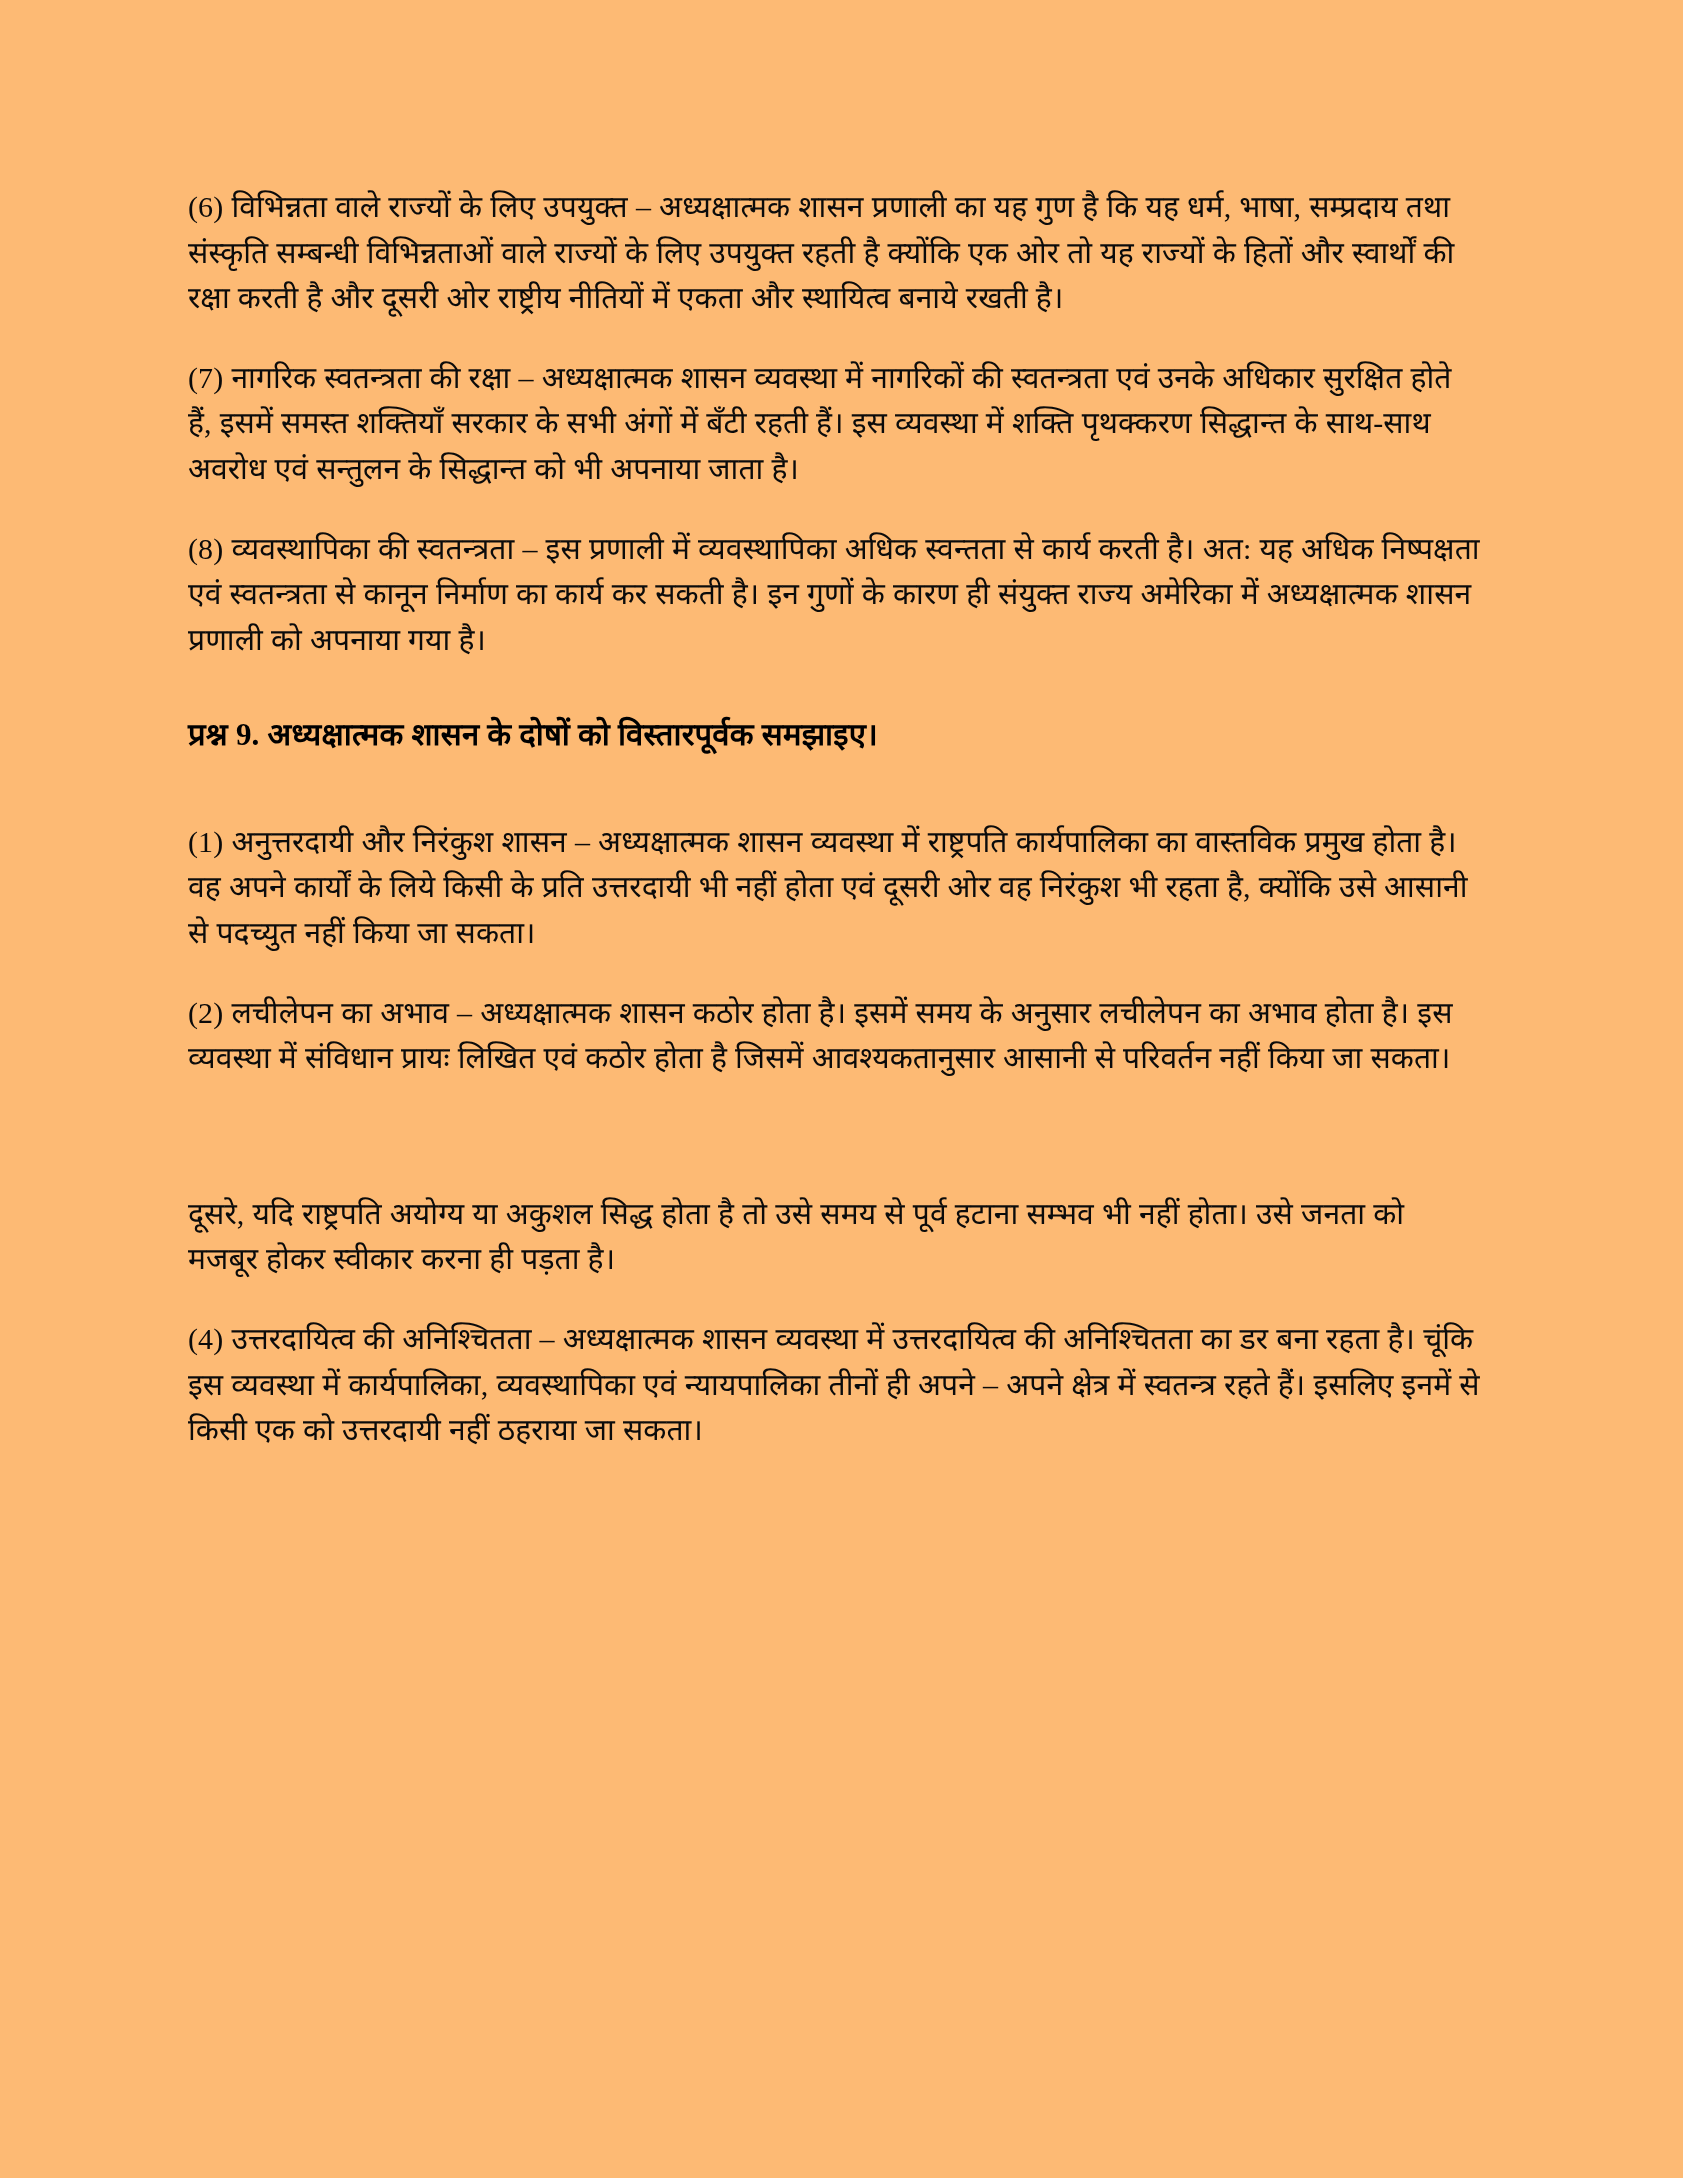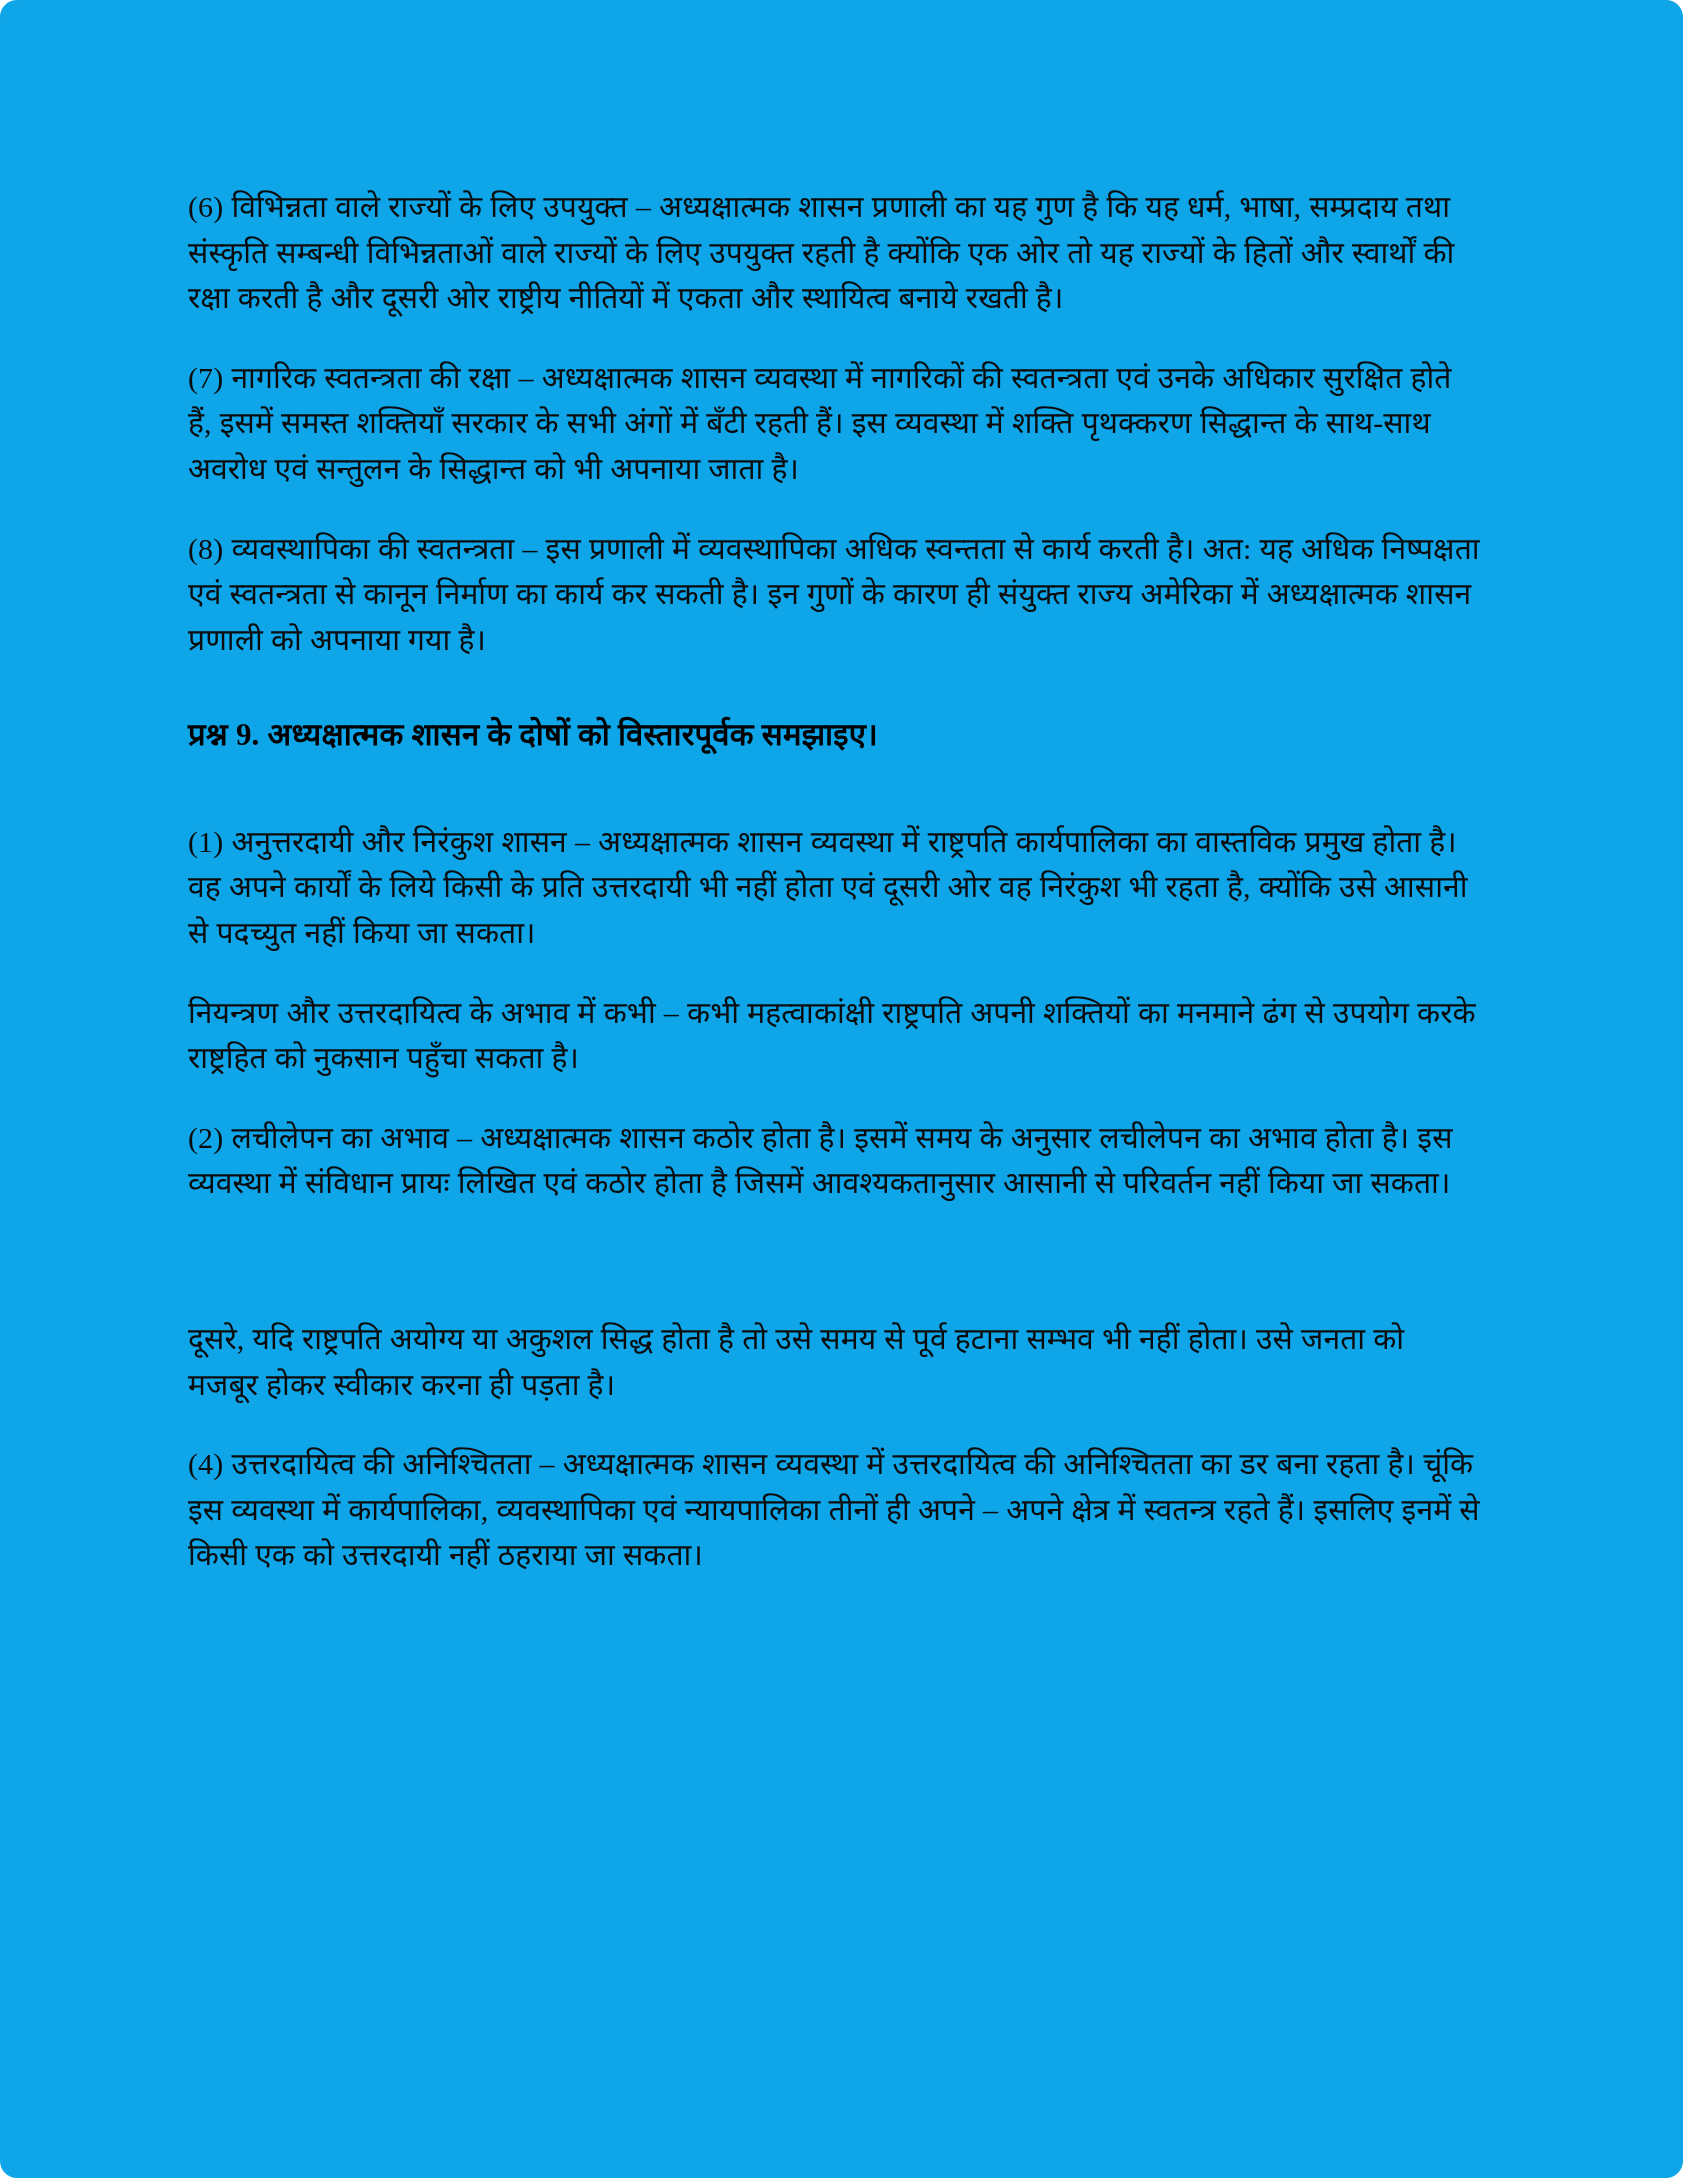--- a/index.html
+++ b/index.html
@@ -9,24 +9,23 @@
   }
   body {
     font-family: "Liberation Serif", "DejaVu Serif", serif;
     color: #000000;
   }
   .page {
     position: relative;
     width: 1683px;
     height: 2178px;
     margin: 0 auto;
-    background: #0ea5e9;
+    background: #fdba74;
     box-sizing: border-box;
     overflow: hidden;
-    border-radius: 17px;
   }
   .content {
     position: absolute;
     left: 188px;
     top: 184px;
     width: 1292px;
   }
   p.para {
     margin: 0 0 34px 0;
     font-size: 30px;
@@ -67,21 +66,20 @@
 
     <p class="para">(7) नागरिक स्वतन्त्रता की रक्षा – अध्यक्षात्मक शासन व्यवस्था में नागरिकों की स्वतन्त्रता एवं उनके अधिकार सुरक्षित होते हैं, इसमें समस्त शक्तियाँ सरकार के सभी अंगों में बँटी रहती हैं। इस व्यवस्था में शक्ति पृथक्करण सिद्धान्त के साथ-साथ अवरोध एवं सन्तुलन के सिद्धान्त को भी अपनाया जाता है।</p>
 
     <p class="para">(8) व्यवस्थापिका की स्वतन्त्रता – इस प्रणाली में व्यवस्थापिका अधिक स्वन्तता से कार्य करती है। अत: यह अधिक निष्पक्षता एवं स्वतन्त्रता से कानून निर्माण का कार्य कर सकती है। इन गुणों के कारण ही संयुक्त राज्य अमेरिका में अध्यक्षात्मक शासन प्रणाली को अपनाया गया है।</p>
 
     <h2 class="question">प्रश्न 9. अध्यक्षात्मक शासन के दोषों को विस्तारपूर्वक समझाइए।</h2>
 
 
     <p class="para gap-before">(1) अनुत्तरदायी और निरंकुश शासन – अध्यक्षात्मक शासन व्यवस्था में राष्ट्रपति कार्यपालिका का वास्तविक प्रमुख होता है। वह अपने कार्यों के लिये किसी के प्रति उत्तरदायी भी नहीं होता एवं दूसरी ओर वह निरंकुश भी रहता है, क्योंकि उसे आसानी से पदच्युत नहीं किया जा सकता।</p>
 
-    <p class="para">नियन्त्रण और उत्तरदायित्व के अभाव में कभी – कभी महत्वाकांक्षी राष्ट्रपति अपनी शक्तियों का मनमाने ढंग से उपयोग करके राष्ट्रहित को नुकसान पहुँचा सकता है।</p>
 
     <p class="para">(2) लचीलेपन का अभाव – अध्यक्षात्मक शासन कठोर होता है। इसमें समय के अनुसार लचीलेपन का अभाव होता है। इस व्यवस्था में संविधान प्रायः लिखित एवं कठोर होता है जिसमें आवश्यकतानुसार आसानी से परिवर्तन नहीं किया जा सकता।</p>
 
     <p class="para big-gap-before">दूसरे, यदि राष्ट्रपति अयोग्य या अकुशल सिद्ध होता है तो उसे समय से पूर्व हटाना सम्भव भी नहीं होता। उसे जनता को मजबूर होकर स्वीकार करना ही पड़ता है।</p>
 
 
     <p class="para">(4) उत्तरदायित्व की अनिश्चितता – अध्यक्षात्मक शासन व्यवस्था में उत्तरदायित्व की अनिश्चितता का डर बना रहता है। चूंकि इस व्यवस्था में कार्यपालिका, व्यवस्थापिका एवं न्यायपालिका तीनों ही अपने – अपने क्षेत्र में स्वतन्त्र रहते हैं। इसलिए इनमें से किसी एक को उत्तरदायी नहीं ठहराया जा सकता।</p>
 
   </div>
 </div>

